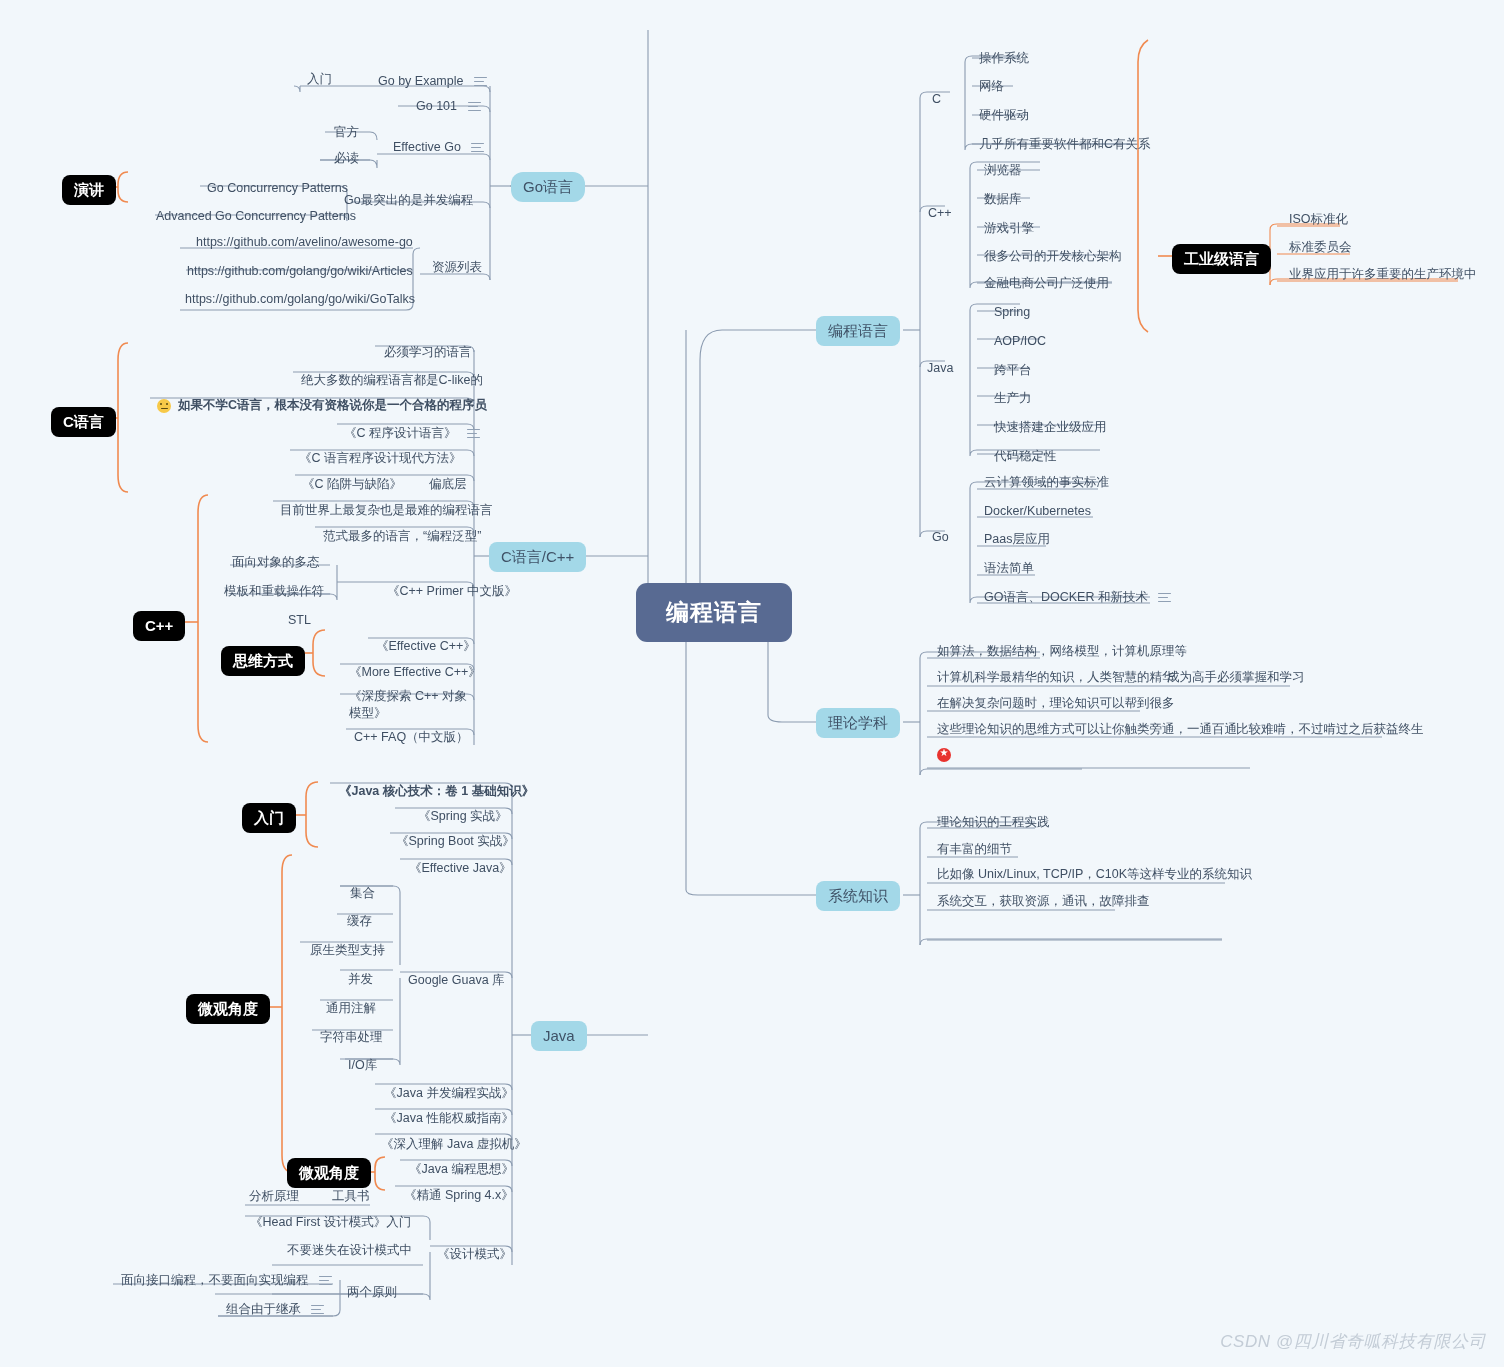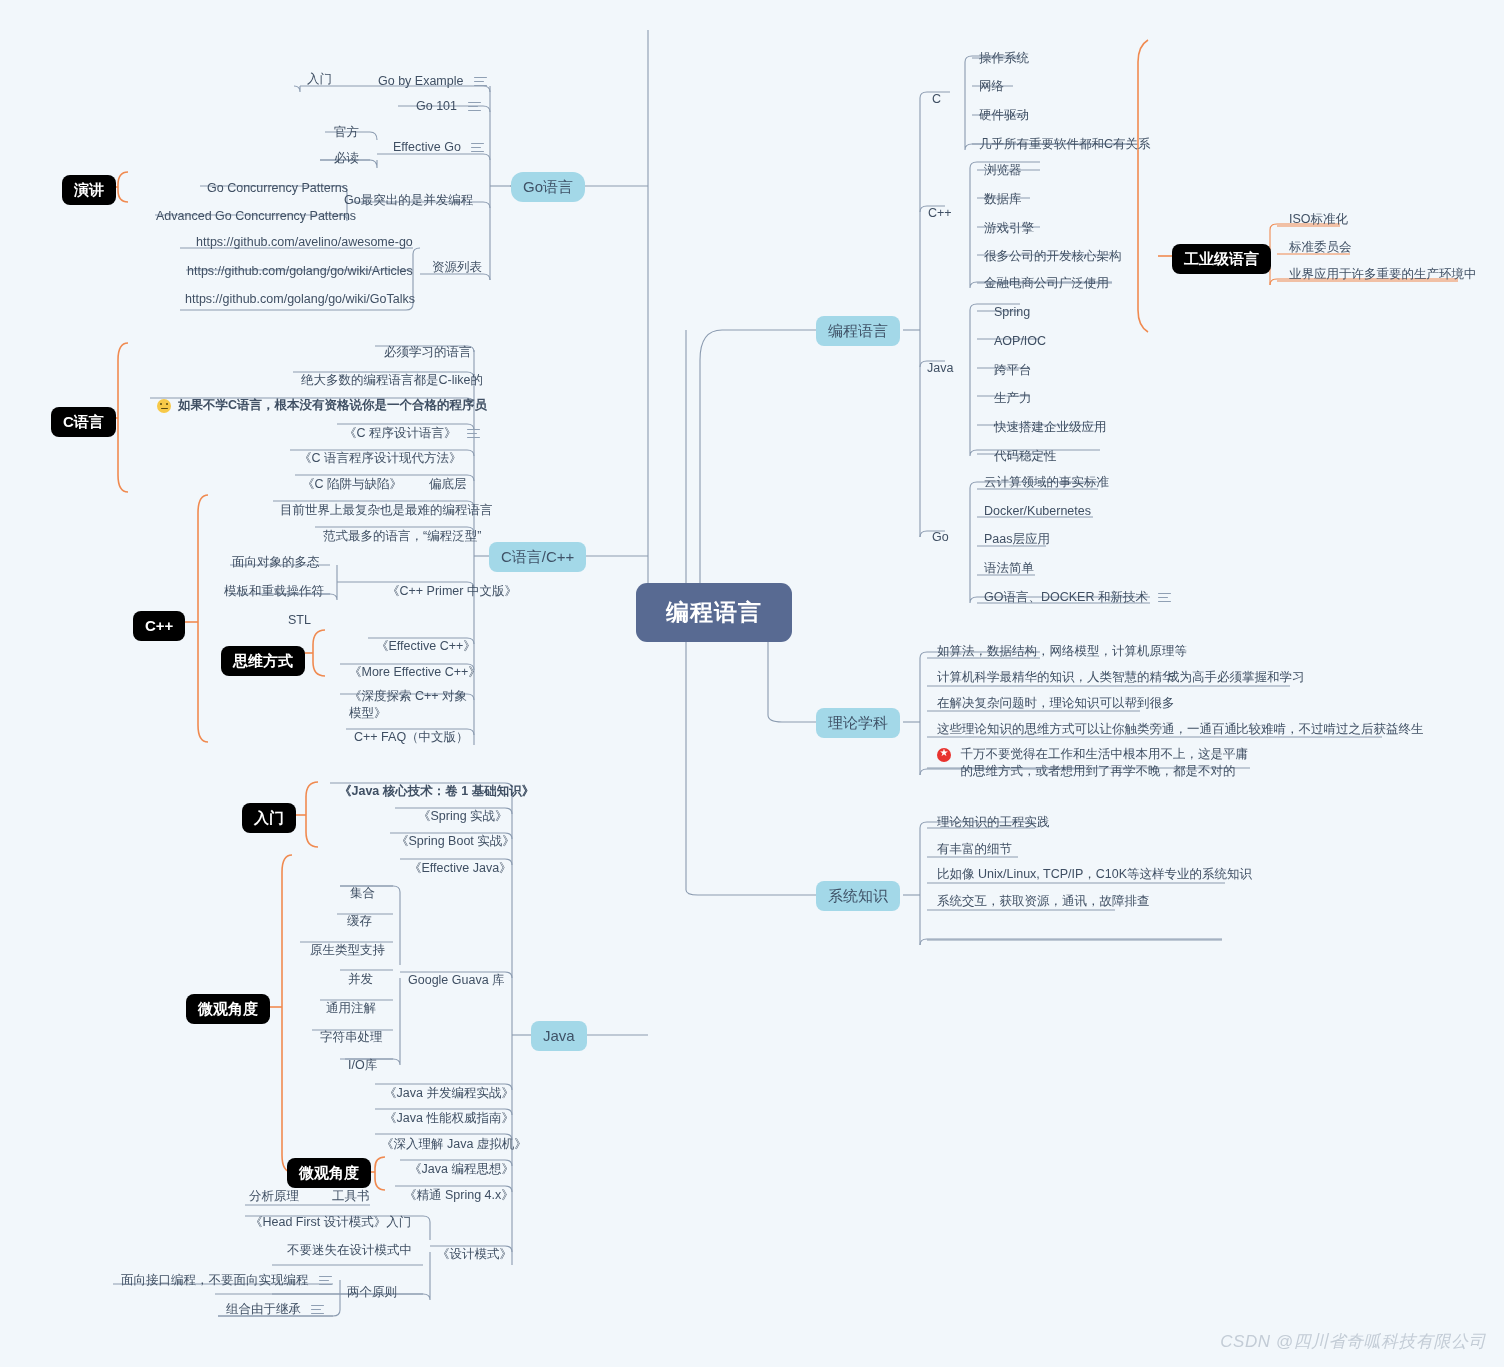--- a/index.html
+++ b/index.html
@@ -443,21 +443,20 @@
   <div class="node leaf" style="left:1285px; top:264px;">业界应用于许多重要的生产环境中</div>
 
   <div class="node leaf" style="left:933px; top:641px;">如算法，数据结构，网络模型，计算机原理等</div>
   <div class="node leaf" style="left:933px; top:667px;">计算机科学最精华的知识，人类智慧的精华</div>
   <div class="node leaf" style="left:1163px; top:667px;">成为高手必须掌握和学习</div>
   <div class="node leaf" style="left:933px; top:693px;">在解决复杂问题时，理论知识可以帮到很多</div>
   <div class="node leaf" style="left:933px; top:719px;">这些理论知识的思维方式可以让你触类旁通，一通百通</div>
   <div class="node leaf" style="left:1232px; top:719px;">比较难啃，不过啃过之后获益终生</div>
   <div class="node leaf wrapped" style="left:933px; top:744px; width:330px;">
     <span class="star-icon"></span>
-    <span style="display:inline-block; width:292px; vertical-align:top; margin-left:6px;">千万不要觉得在工作和生活中根本用不上，这是平庸的思维方式，或者想用到了再学不晚，都是不对的</span>
   </div>
 
   <div class="node leaf" style="left:933px; top:812px;">理论知识的工程实践</div>
   <div class="node leaf" style="left:933px; top:839px;">有丰富的细节</div>
   <div class="node leaf" style="left:933px; top:864px;">比如像 Unix/Linux, TCP/IP，C10K等这样专业的系统知识</div>
   <div class="node leaf" style="left:933px; top:891px;">系统交互，获取资源，通讯，故障排查</div>
 
   <div class="watermark">CSDN @四川省奇呱科技有限公司</div>
 </div>
 

